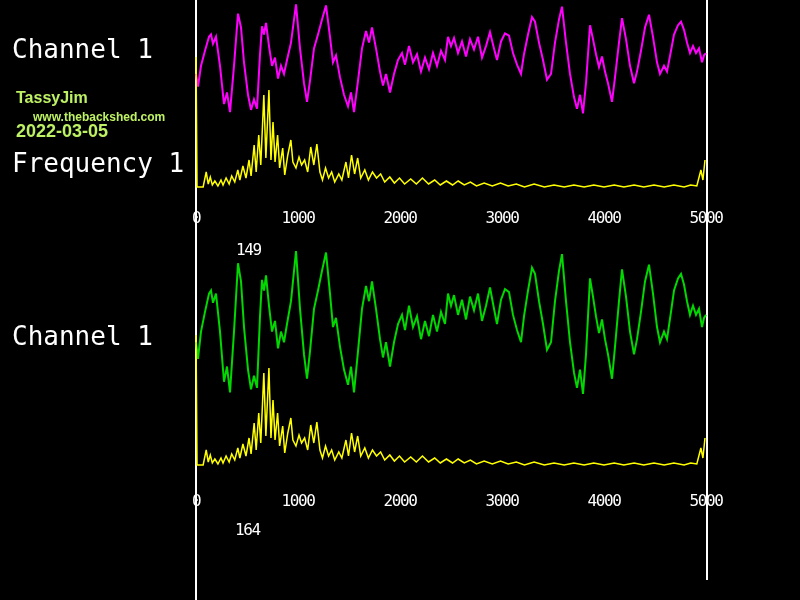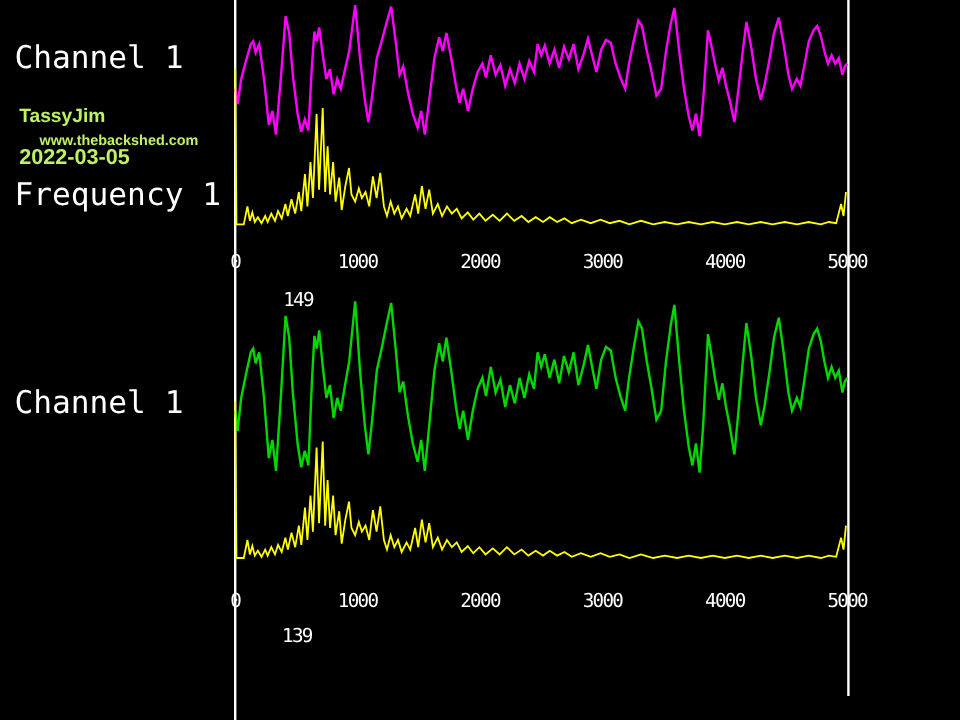--- a/index.html
+++ b/index.html
@@ -63,15 +63,15 @@
 
   <div>
     <span class="num tick" style="left:196px;top:493px">0</span>
     <span class="num tick" style="left:298px;top:493px">1000</span>
     <span class="num tick" style="left:400px;top:493px">2000</span>
     <span class="num tick" style="left:502px;top:493px">3000</span>
     <span class="num tick" style="left:604px;top:493px">4000</span>
     <span class="num tick" style="left:706px;top:493px">5000</span>
   </div>
 
-  <div class="num" style="left:235px;top:522px">139</div>
+  <div class="num" style="left:235px;top:522px">164</div>
 
 </div>
 
 </body></html>

